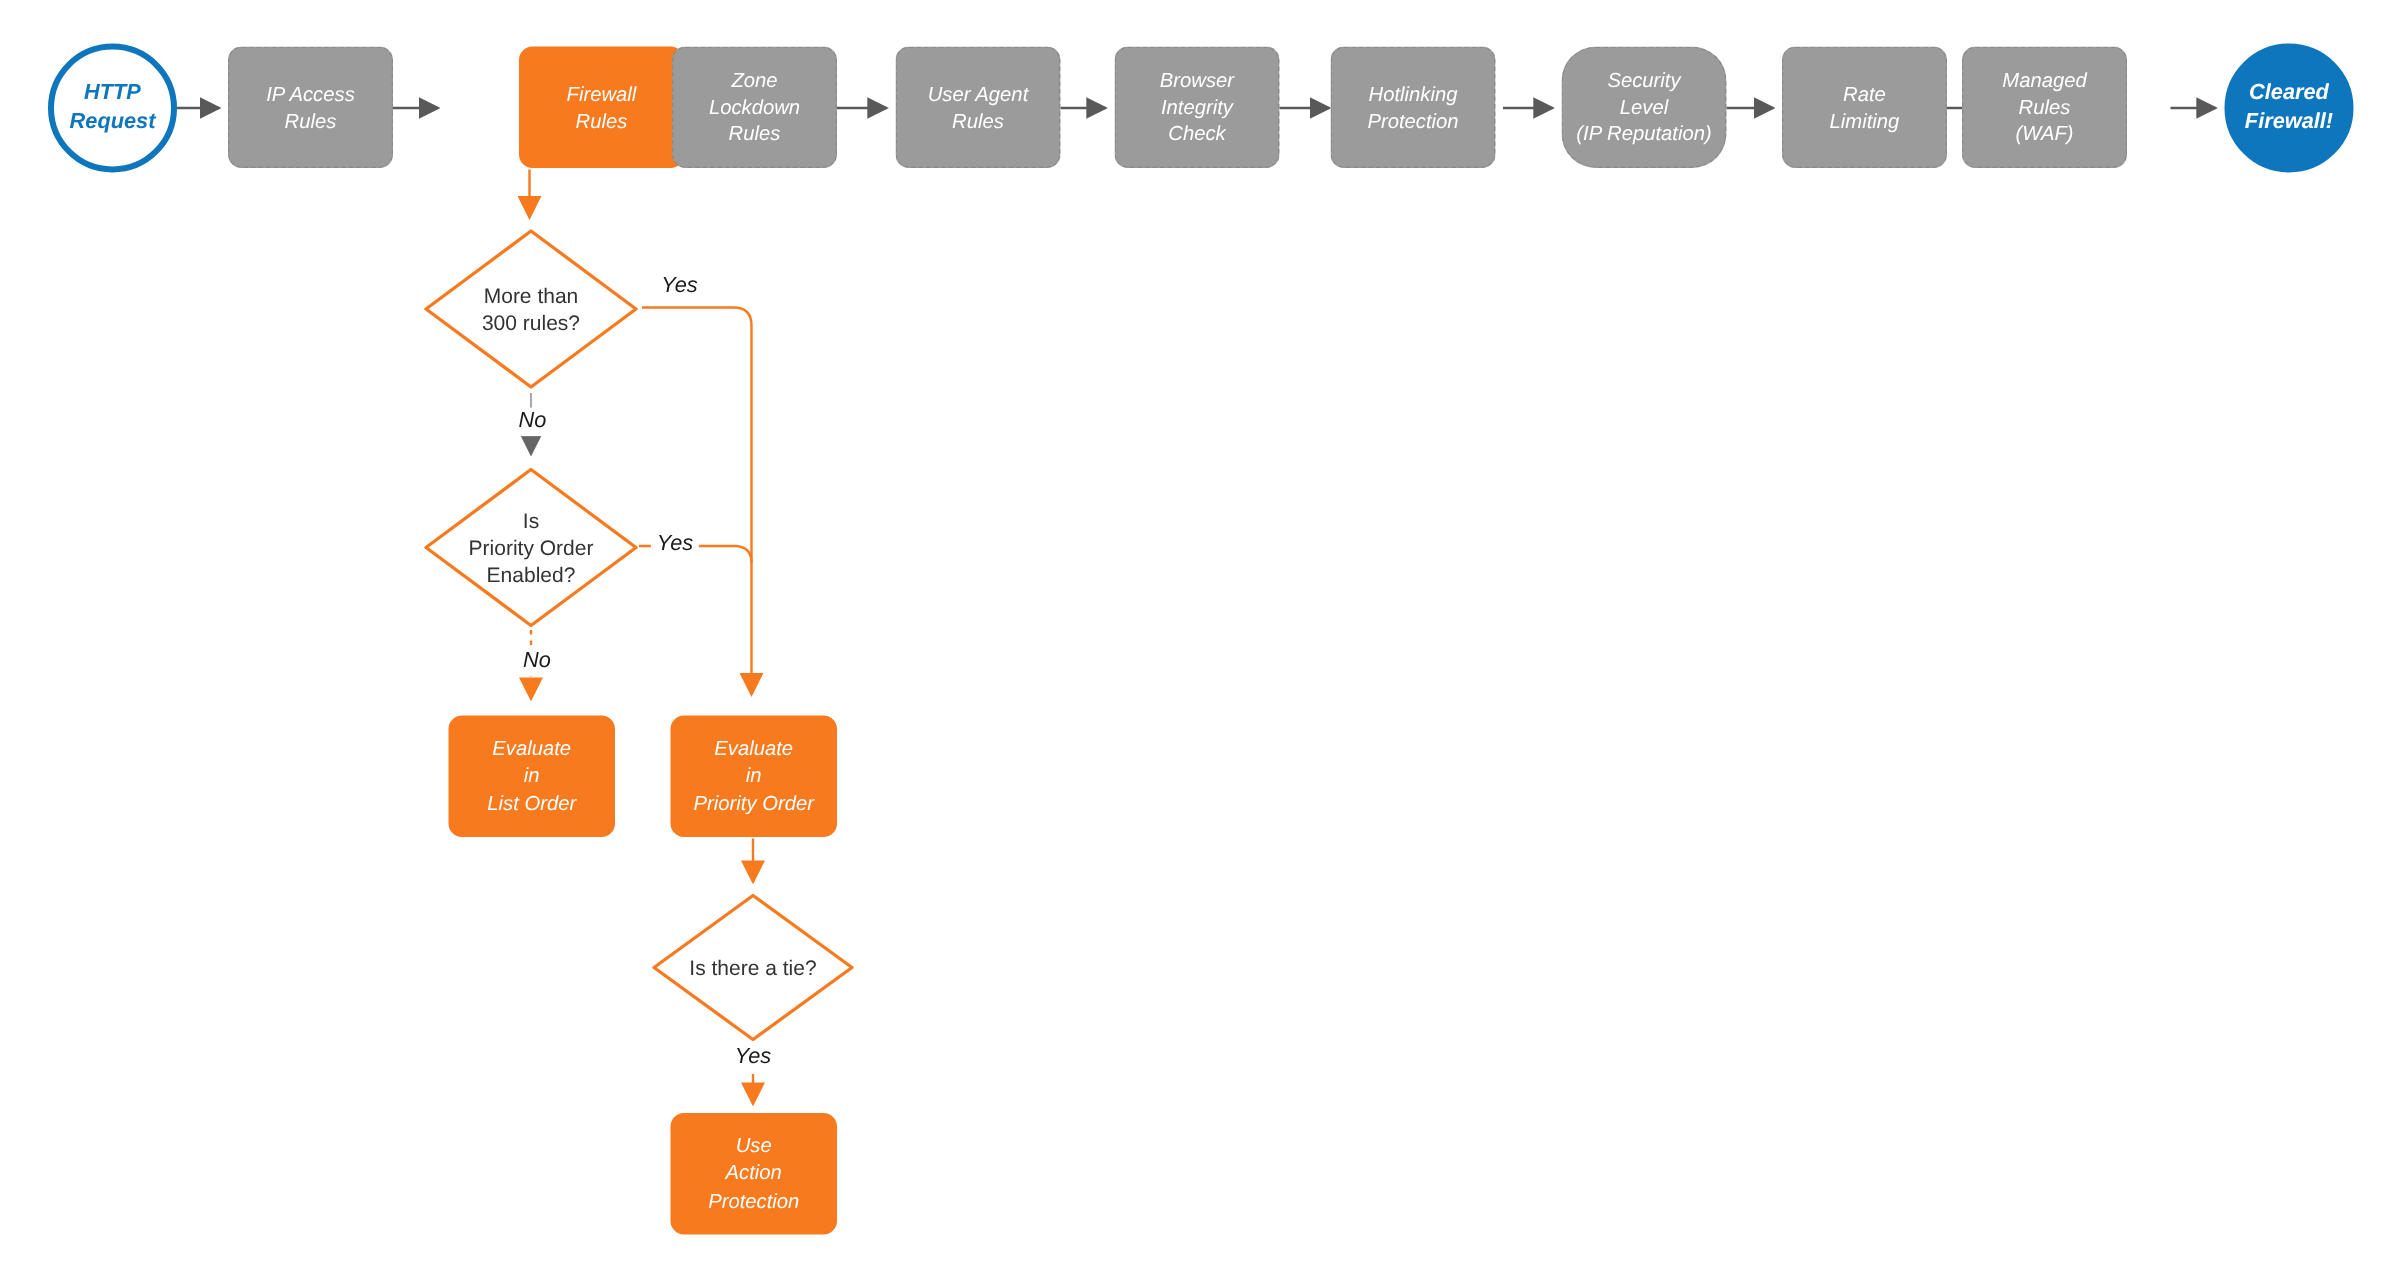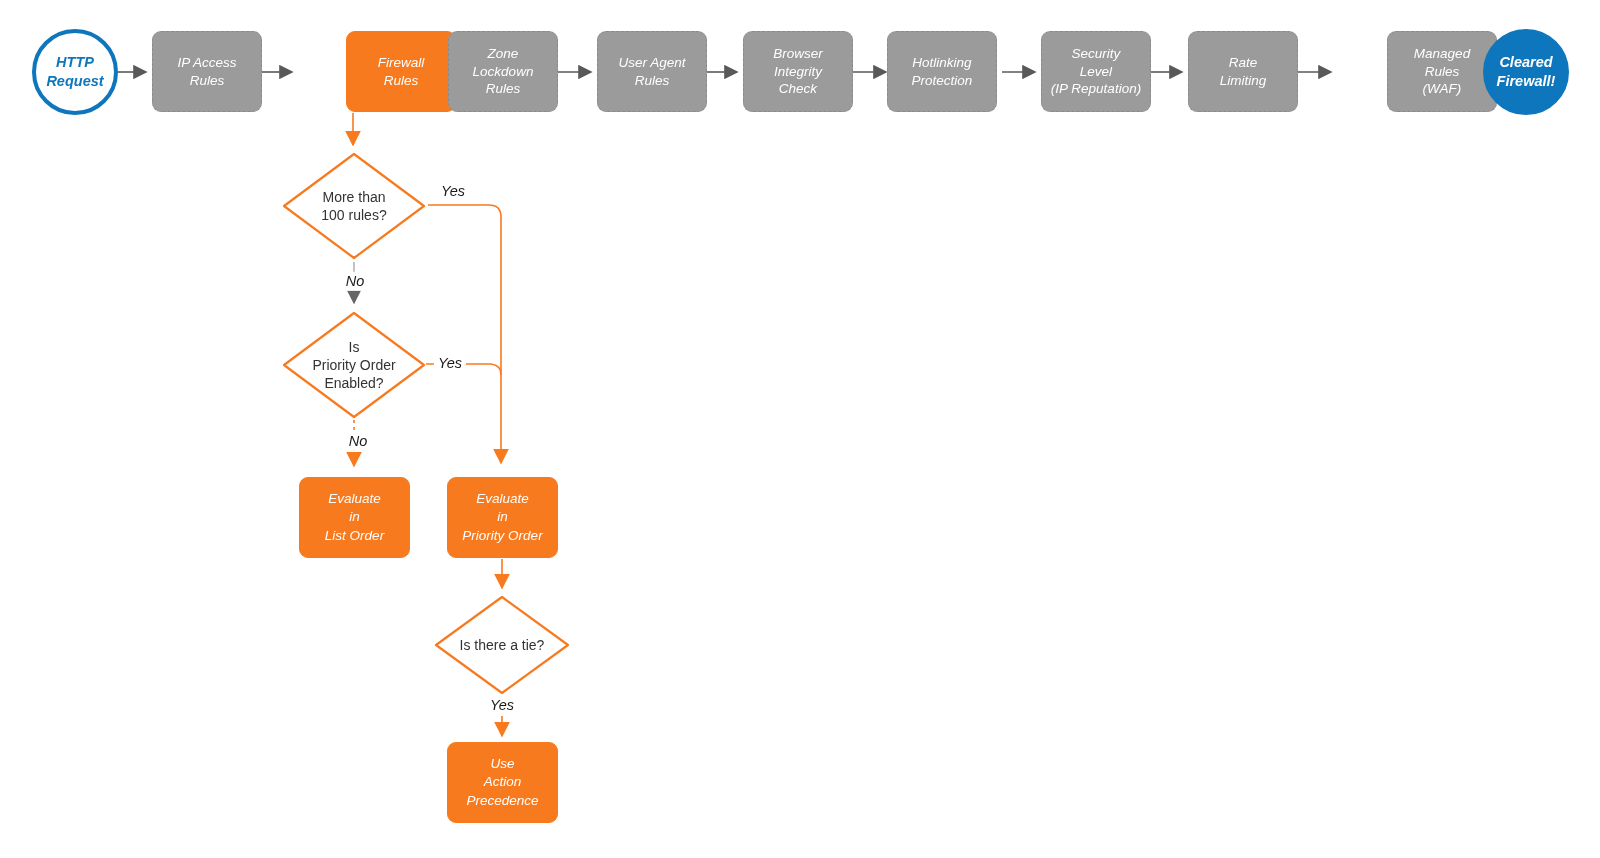--- a/index.html
+++ b/index.html
@@ -107,46 +107,46 @@
   </div>
   <div class="node pbox" style="left:743px;justify-content:center;">
     <span class="lbl">Browser
 Integrity
 Check</span>
   </div>
   <div class="node pbox" style="left:887px;">
     <span class="lbl">Hotlinking
 Protection</span>
   </div>
-  <div class="node pbox" style="left:1041px;">
+  <div class="node pbox" style="left:1041px;border-radius:23px;">
     <span class="lbl">Security
 Level
 (IP Reputation)</span>
   </div>
   <div class="node pbox" style="left:1188px;">
     <span class="lbl">Rate
 Limiting</span>
   </div>
-  <div class="node pbox" style="left:1387px;">
+  <div class="node pbox" style="left:1308px;">
     <span class="lbl">Managed
 Rules
 (WAF)</span>
   </div>
 
   <div class="node circle filled" style="left:1483px;">
     <span class="lbl">Cleared
 Firewall!</span>
   </div>
 
   <div class="node diamond" style="left:282px;top:152px;width:144px;height:108px;">
     <svg viewBox="0 0 144 108">
       <polygon points="72,2 142,54 72,106 2,54" fill="#ffffff" stroke="#f87a1e" stroke-width="2.2" stroke-linejoin="round"></polygon>
     </svg>
     <span class="lbl">More than
-100 rules?</span>
+300 rules?</span>
   </div>
 
   <div class="node diamond" style="left:282px;top:311px;width:144px;height:108px;">
     <svg viewBox="0 0 144 108">
       <polygon points="72,2 142,54 72,106 2,54" fill="#ffffff" stroke="#f87a1e" stroke-width="2.2" stroke-linejoin="round"></polygon>
     </svg>
     <span class="lbl">Is
 Priority Order
 Enabled?</span>
   </div>
@@ -164,21 +164,21 @@
 List Order</span>
   </div>
   <div class="node abox" style="left:447px;top:477px;">
     <span class="lbl">Evaluate
 in
 Priority Order</span>
   </div>
   <div class="node abox" style="left:447px;top:742px;">
     <span class="lbl">Use
 Action
-Precedence</span>
+Protection</span>
   </div>
 
   <div class="edge-label" style="left:453px;top:191px;">Yes</div>
   <div class="edge-label on-line" style="left:355px;top:281px;">No</div>
   <div class="edge-label on-line" style="left:450px;top:363px;">Yes</div>
   <div class="edge-label on-line" style="left:358px;top:441px;">No</div>
   <div class="edge-label" style="left:502px;top:705px;">Yes</div>
 
 </div>
 

